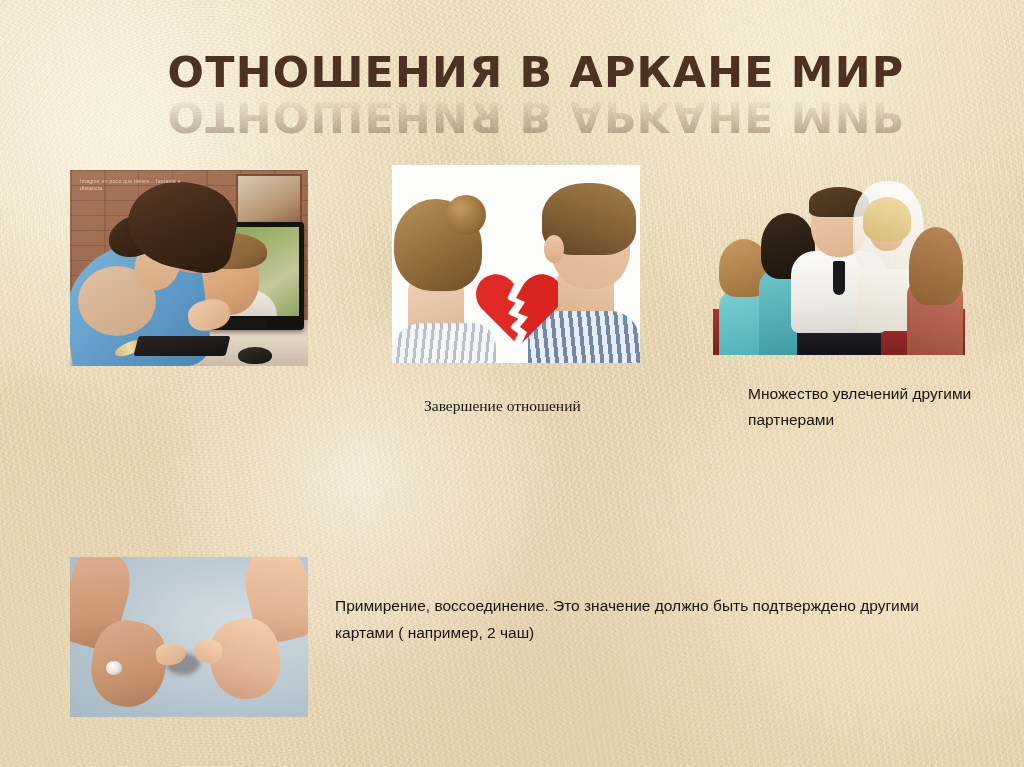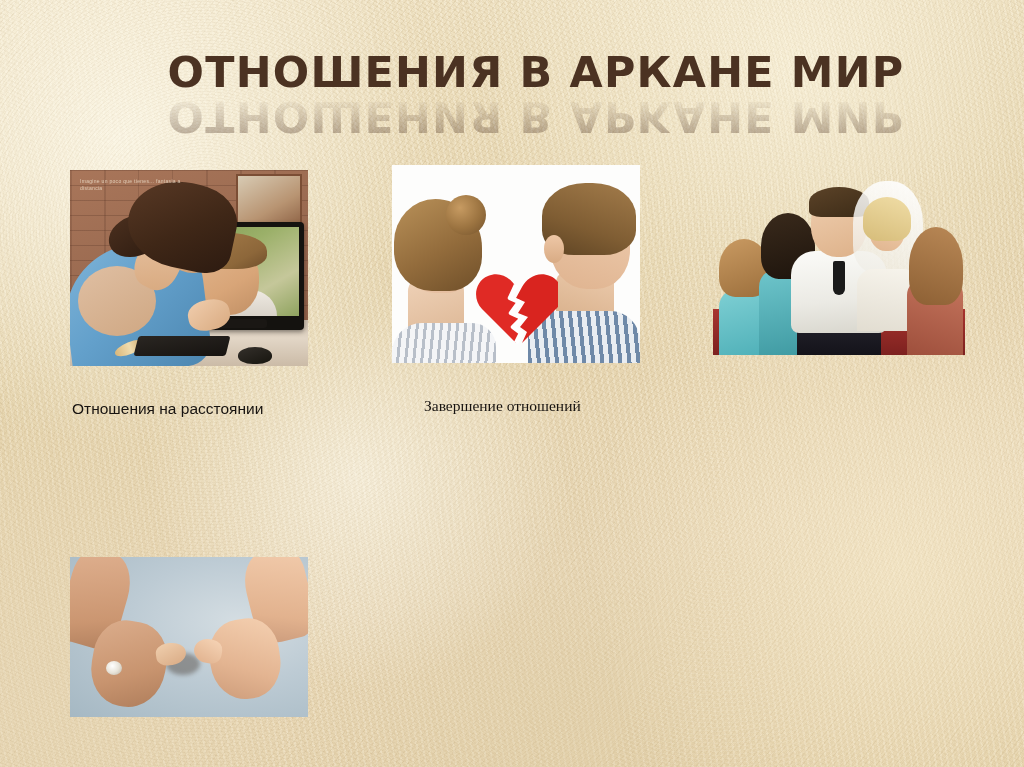--- a/index.html
+++ b/index.html
@@ -479,19 +479,20 @@
     <div class="hand-left-arm"></div>
     <div class="hand-right-arm"></div>
     <div class="hand-shadow"></div>
     <div class="hand-left-fist"></div>
     <div class="hand-right-fist"></div>
     <div class="hand-left-pinky"></div>
     <div class="hand-right-pinky"></div>
     <div class="hand-left-ring"></div>
   </div>
 
-  <div class="caption" id="caption-distance">Отношения на расстоянии</div>
 
   <div class="caption" id="caption-breakup">Завершение отношений</div>
 
-
+  <div class="caption" id="caption-many">Множество увлечений другими партнерами</div>
+
+  <div id="body-paragraph">Примирение, воссоединение. Это значение должно быть подтверждено другими картами ( например, 2 чаш)</div>
 
 </div>
 
 </body></html>

